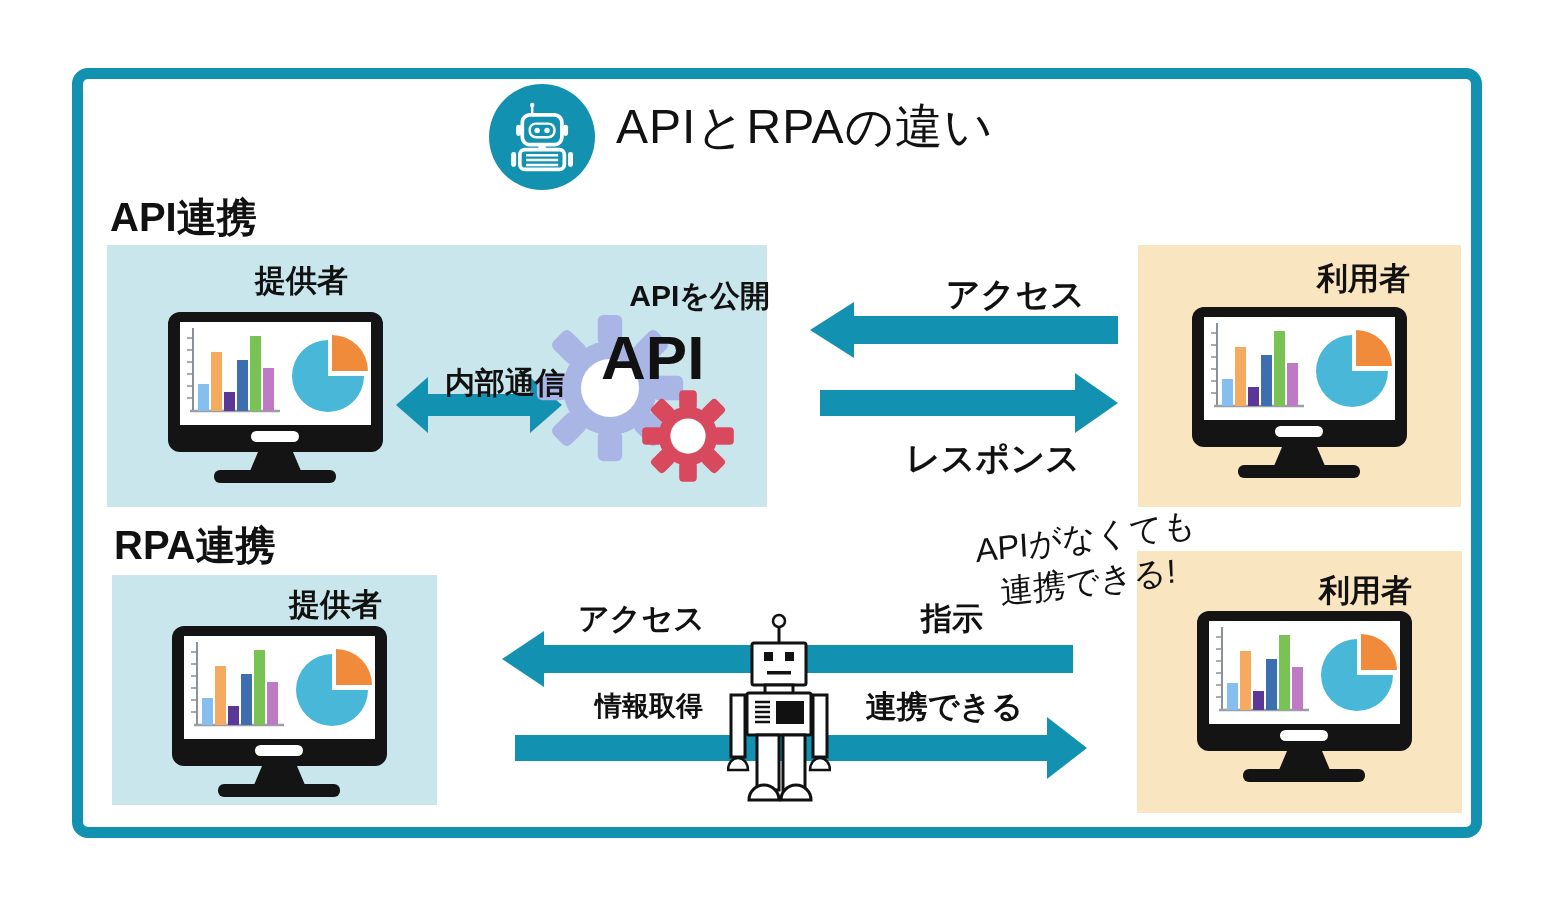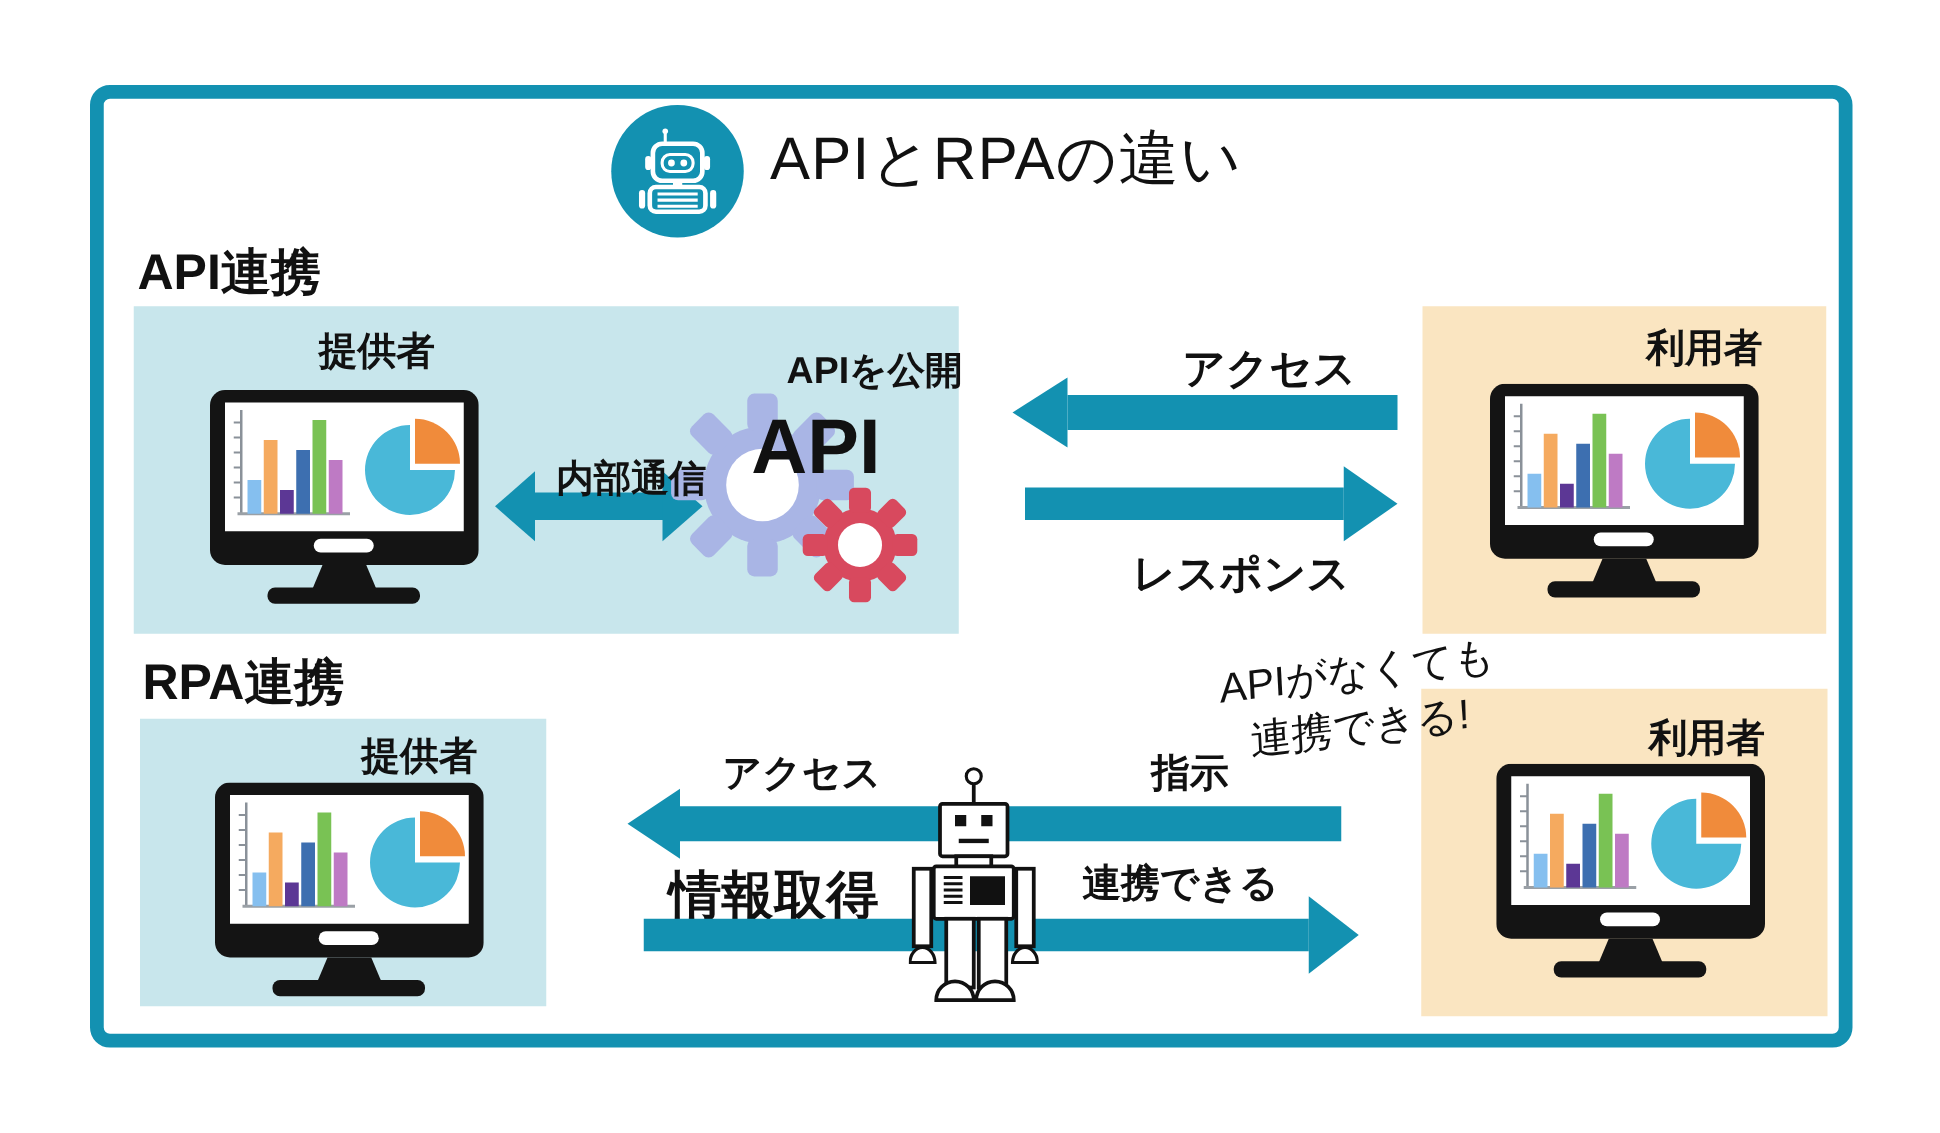--- a/index.html
+++ b/index.html
@@ -67,21 +67,21 @@
   .api-user-label{left:1190px;top:258px;width:220px;font-size:31px;}
   .rpa-provider-label{left:167px;top:584px;width:215px;font-size:31px;}
   .rpa-user-label{left:1192px;top:570px;width:220px;font-size:31px;}
   .internal-comm-label{left:385px;top:332px;width:180px;font-size:30px;z-index:3;margin-top:31px;}
   .api-publish-label{left:560px;top:276px;width:210px;font-size:30px;z-index:3;}
   .request-label{left:845px;top:272px;width:240px;font-size:34px;}
   .response-label{left:840px;top:416px;width:240px;font-size:34px;margin-top:20px;}
   .rpa-title{left:615px;top:540px;width:200px;font-size:62px;font-weight:900;text-align:center;line-height:1;white-space:nowrap;}
   .access-label{left:500px;top:598px;width:205px;font-size:31px;}
   .instruction-label{left:858px;top:598px;width:125px;font-size:31px;}
-  .info-get-label{left:488px;top:688px;width:215px;font-size:42px;}
+  .info-get-label{left:488px;top:688px;width:215px;font-size:27px;}
   .info-input-label{left:808px;top:686px;width:215px;font-size:31px;}
   .note{
     left:968px;top:530px;width:235px;font-size:33px;line-height:1.32;font-weight:500;
     transform:rotate(-7deg) skewX(-4deg);transform-origin:left top;text-align:center;z-index:5;white-space:nowrap;
   }
   
   .rpa-robot{left:727px;top:613px;width:104px;height:192px;z-index:4;}
   .rpa-robot svg{width:100%;height:100%;display:block;}
 </style>
 </head>

